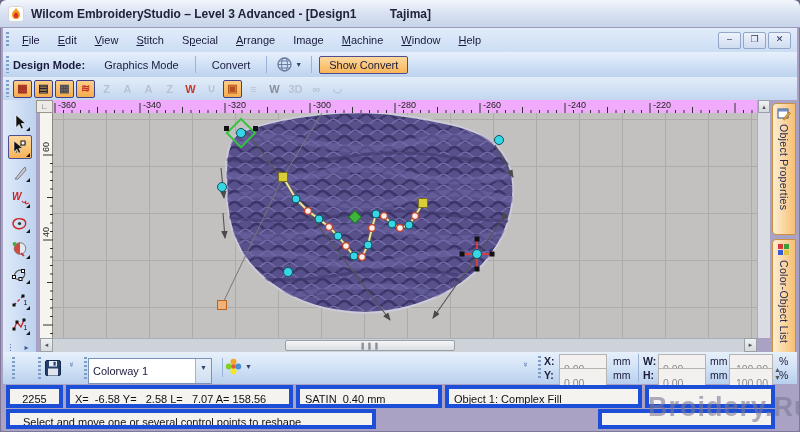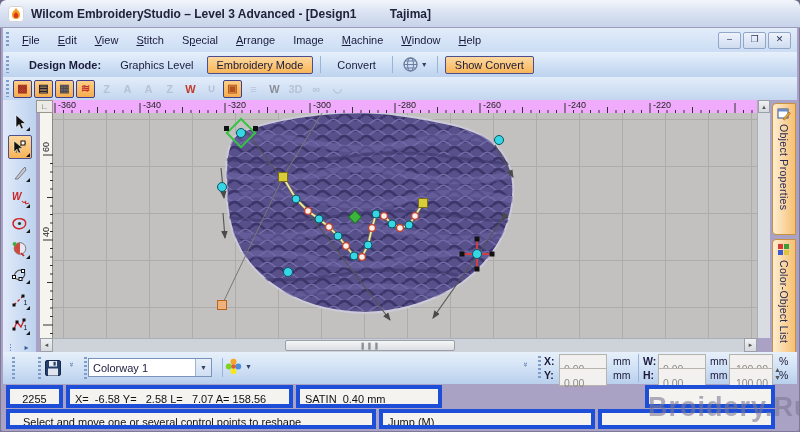--- a/index.html
+++ b/index.html
@@ -13,21 +13,21 @@
   
   #menubar{left:3px;top:28px;width:794px;height:24px;background:linear-gradient(#e2ecfa,#cbddf4);display:flex;align-items:center;}
   .grip{width:3px;height:70%;margin:0 4px 0 3px;background:repeating-linear-gradient(180deg,#7d9ec9 0 2px,rgba(0,0,0,0) 2px 4px);}
   .menu-item{padding:3px 9px;cursor:default;}
   #mdi-buttons{margin-left:auto;margin-right:6px;display:flex;gap:2px;}
   .mdi-btn{width:21px;height:15px;border:1px solid #93a6c8;border-radius:2px;background:linear-gradient(#eef3fb,#cfdcf0);
            font-size:9px;line-height:13px;text-align:center;color:#27355c;}
   
   #modebar{left:3px;top:52px;width:794px;height:25px;background:linear-gradient(#e7f0fb,#cfe0f5 55%,#bdd2ee);
            display:flex;align-items:center;border-bottom:1px solid #aebfda;}
-  #modebar .lbl{font-weight:bold;margin:0 8px 0 16px;}
+  #modebar .lbl{font-weight:bold;margin:0 8px 0 0;}
   .mode-btn{padding:2px 9px;margin:0 2px;border-radius:2px;}
   .mode-btn.active{background:linear-gradient(#fdd9a0,#f8b558);border:1px solid #4d4d8f;}
   .vsep{width:1px;height:70%;background:#9ab4d8;margin:0 5px;}
   #globe-btn{display:flex;align-items:center;gap:2px;padding:2px 4px;}
   
   #stitchbar{left:3px;top:77px;width:794px;height:23px;background:linear-gradient(#e3edfa,#c3d6ef);display:flex;align-items:center;}
   #stitch-icons{display:flex;gap:2px;}
   .sicon{width:19px;height:18px;display:flex;align-items:center;justify-content:center;font-size:11px;font-weight:bold;border:1px solid rgba(0,0,0,0);box-sizing:border-box;border-radius:2px;}
   .sicon.selected{background:linear-gradient(#fccf87,#f6ac4d);border-color:#3f3f8f;}
   .sicon.disabled span{color:#b6c2d6;}
@@ -53,21 +53,21 @@
   #hscroll-thumb{left:232px;top:1px;width:170px;height:11px;background:linear-gradient(#f4f5f6,#dcdfe3);border:1px solid #9aa0a8;border-radius:2px;box-sizing:border-box;text-align:center;font-size:7px;line-height:9px;color:#8a8f96;letter-spacing:1px;position:absolute;}
   
   #righttabs{left:770px;top:100px;width:27px;height:252px;}
   .rtab{position:absolute;left:2px;width:24px;background:linear-gradient(90deg,#fdeed2,#f6bf72);border:1px solid #c8913f;border-radius:4px 0 0 4px;box-sizing:border-box;display:flex;flex-direction:column;align-items:center;padding-top:3px;}
   .rtab .vtext{writing-mode:vertical-rl;font-size:10.5px;color:#2a2a55;margin-top:3px;letter-spacing:.3px;}
   #tab-arrows{position:absolute;left:6px;top:238px;font-size:7px;color:#555;line-height:8px;text-align:center;}
   
   #bottombar{left:3px;top:352px;width:794px;height:32px;background:linear-gradient(#e7f0fb,#cfe0f5 55%,#b9cfec);}
   #floppy-btn{position:absolute;left:38px;top:4px;width:24px;height:24px;display:flex;align-items:center;justify-content:center;}
   .chev{position:absolute;font-size:8px;color:#3a5a94;transform:rotate(90deg);}
-  #colorway-combo{position:absolute;left:85px;top:6px;width:124px;height:19px;background:#fff;border:1px solid #7a93b8;box-sizing:border-box;display:flex;align-items:center;}
+  #colorway-combo{position:absolute;left:85px;top:6px;width:124px;height:26px;background:#fff;border:1px solid #7a93b8;box-sizing:border-box;display:flex;align-items:center;}
   #colorway-combo .val{flex:1;padding-left:4px;}
   #colorway-combo .drop{width:15px;height:100%;background:linear-gradient(#e8eef8,#cfdff2);border-left:1px solid #9fb4d0;font-size:7px;text-align:center;line-height:17px;color:#33406a;}
   .palette-dd{position:absolute;left:222px;top:6px;display:flex;align-items:center;gap:3px;}
   .fieldrow-label{position:absolute;font-weight:bold;font-size:10.5px;}
   .fieldbox{position:absolute;width:48px;height:14px;background:#f2f1f0;border:1px solid #b7b3ad;box-sizing:border-box;color:#8e8b84;font-size:10.5px;padding:8px 4px;line-height:13px;}
   .unit{position:absolute;font-size:10.5px;color:#1a1a3c;}
   
   .statusrow{left:3px;width:794px;}
   #status1{top:385px;height:23px;}
   #status2{top:409px;height:20px;}
@@ -106,22 +106,21 @@
     <div id="mdi-buttons">
       <div class="mdi-btn">–</div>
       <div class="mdi-btn">❐</div>
       <div class="mdi-btn">✕</div>
     </div>
   </div>
 
   <div id="modebar" class="abs">
     <div class="grip"></div>
     <span class="lbl">Design Mode:</span>
-    <span class="mode-btn">Graphics Level</span>
-    <span class="mode-btn active">Embroidery Mode</span>
+    <span class="mode-btn">Graphics Mode</span>
     <div class="vsep"></div>
     <span class="mode-btn">Convert</span>
     <div class="vsep"></div>
     <span id="globe-btn">
       <svg width="17" height="17" viewBox="0 0 17 17">
         <circle cx="8.5" cy="8.5" r="6.5" fill="none" stroke="#6a7da0" stroke-width="1.3"></circle>
         <ellipse cx="8.5" cy="8.5" rx="3" ry="6.5" fill="none" stroke="#6a7da0"></ellipse>
         <line x1="2" y1="8.5" x2="15" y2="8.5" stroke="#6a7da0"></line>
         <line x1="3" y1="5" x2="14" y2="5" stroke="#6a7da0"></line>
         <line x1="3" y1="12" x2="14" y2="12" stroke="#6a7da0"></line>
@@ -541,22 +540,22 @@
 
     <div class="vsep" style="position:absolute;left:630px;top:2px;height:28px;"></div>
   </div>
 
   <div id="tab-arrows" class="abs" style="left:774px;top:366px;">▲<br>▼</div>
 
   <div id="status1" class="abs statusrow">
     <div class="cell" style="left:3px;width:57px;text-align:center;padding-left:0;">2255</div>
     <div class="cell" style="left:63px;width:227px;">X=  -6.58 Y=   2.58 L=   7.07 A= 158.56</div>
     <div class="cell" style="left:293px;width:146px;">SATIN  0.40 mm</div>
+    <div class="cell" style="left:442px;width:197px;">Object 1: Complex Fill</div>
     <div class="cell" style="left:642px;width:130px;"></div>
   </div>
   <div id="status2" class="abs statusrow">
     <div class="cell" style="left:3px;width:370px;line-height:18px;padding-left:13px;">Select and move one or several control points to reshape</div>
-    <div class="cell" style="left:376px;width:216px;line-height:18px;">Jump (M)</div>
     <div class="cell" style="left:595px;width:177px;"></div>
   </div>
   <div id="watermark" class="abs">Broidery.Ru</div>
 
 </div>
 
 </body></html>

